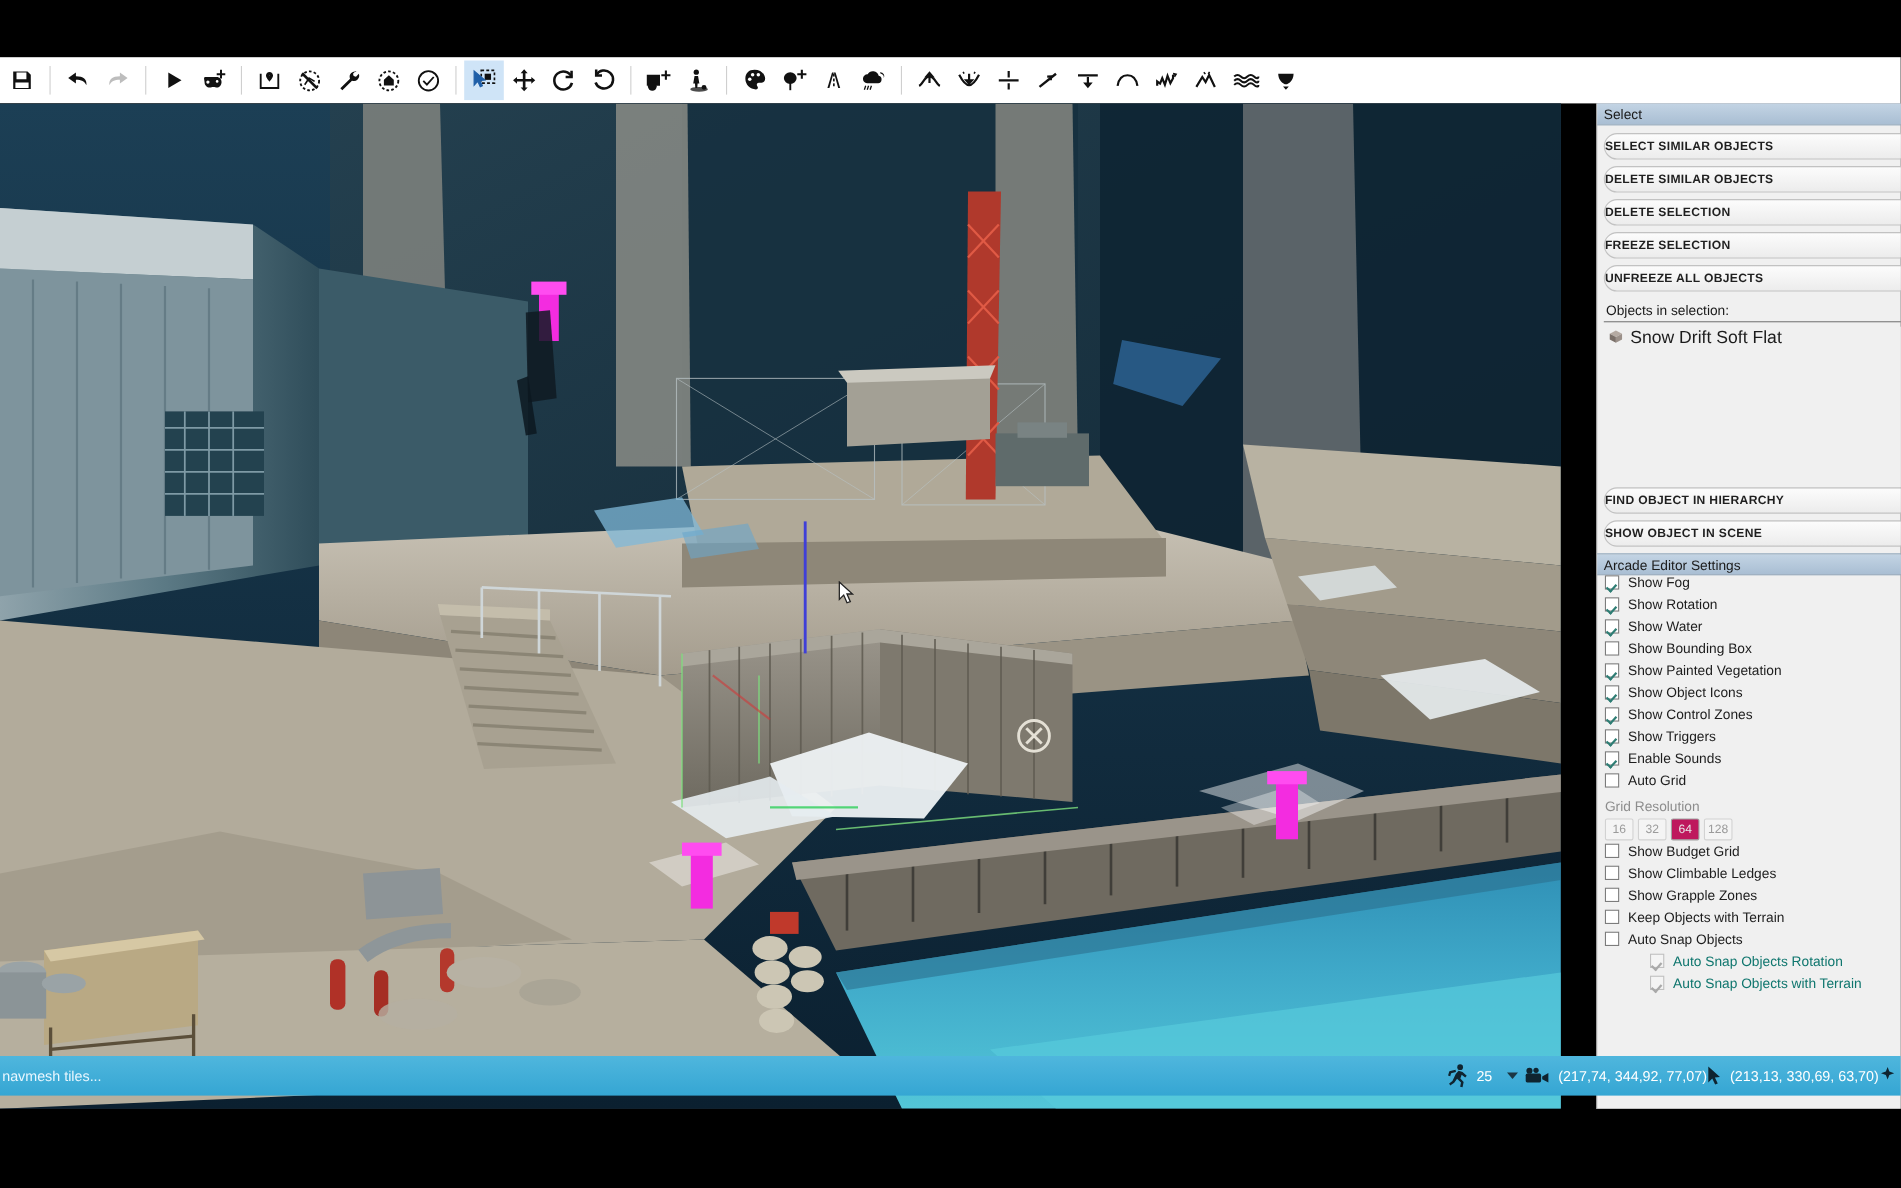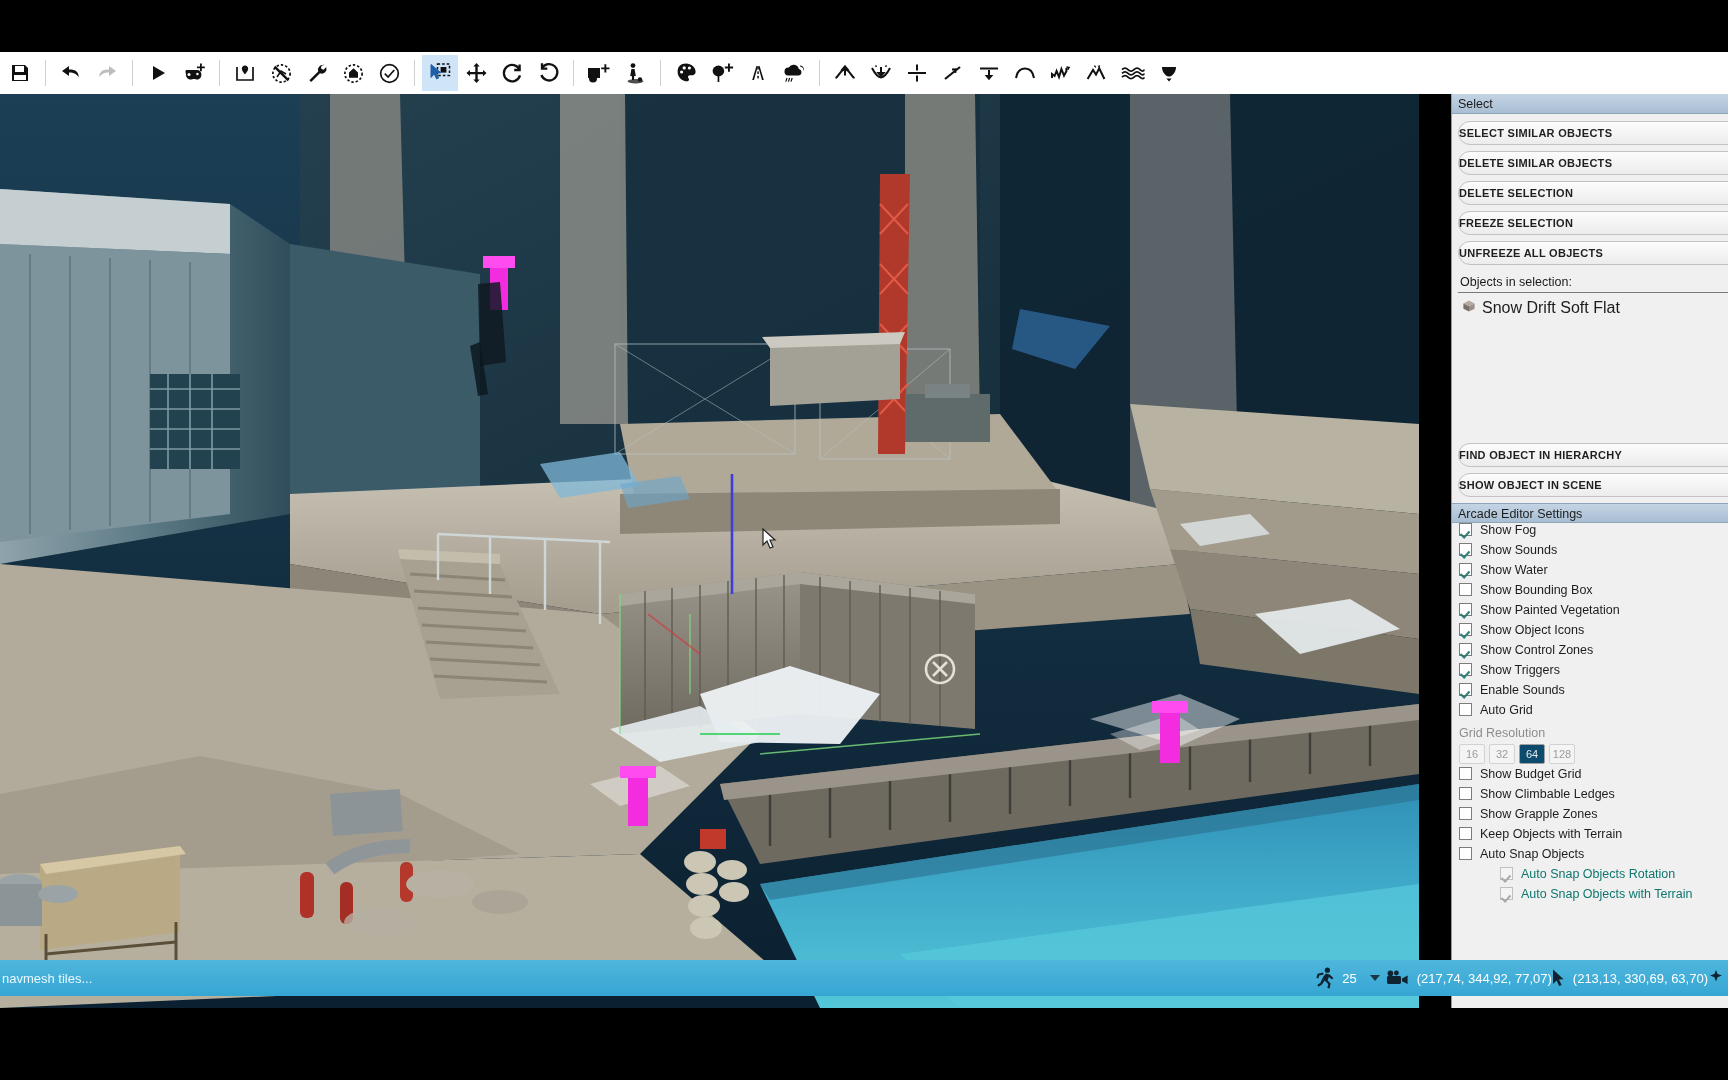--- a/index.html
+++ b/index.html
@@ -142,21 +142,21 @@
   }
   .res-btn {
     width: 26px; height: 20px;
     border: 1px solid #d2d2d2;
     background: #f4f4f4;
     border-radius: 2px;
     font-size: 11px; color: #9b9b9b;
     text-align: center; line-height: 18px;
   }
   .res-btn.selected {
-    background: #0c4a6e; color: #e8e8e8; border-color: #a0a0a0;
+    background: #be185d; color: #e8e8e8; border-color: #a0a0a0;
   }
 
   
   .statusbar {
     position: absolute; left: 0; top: 960px;
     width: 1728px; height: 36px;
     background: linear-gradient(to bottom, #4fb6dd, #35a6d3);
     display: flex; align-items: center;
     color: #ffffff; font-size: 13px;
   }
@@ -694,21 +694,21 @@
 
     <div class="settings-header">Arcade Editor Settings</div>
 
     <div>
       <div class="chk-row">
         <span class="chk checked"></span>
         <span>Show Fog</span>
       </div>
       <div class="chk-row">
         <span class="chk checked"></span>
-        <span>Show Sounds</span>
+        <span>Show Rotation</span>
       </div>
       <div class="chk-row">
         <span class="chk checked"></span>
         <span>Show Water</span>
       </div>
       <div class="chk-row">
         <span class="chk"></span>
         <span>Show Bounding Box</span>
       </div>
       <div class="chk-row">

